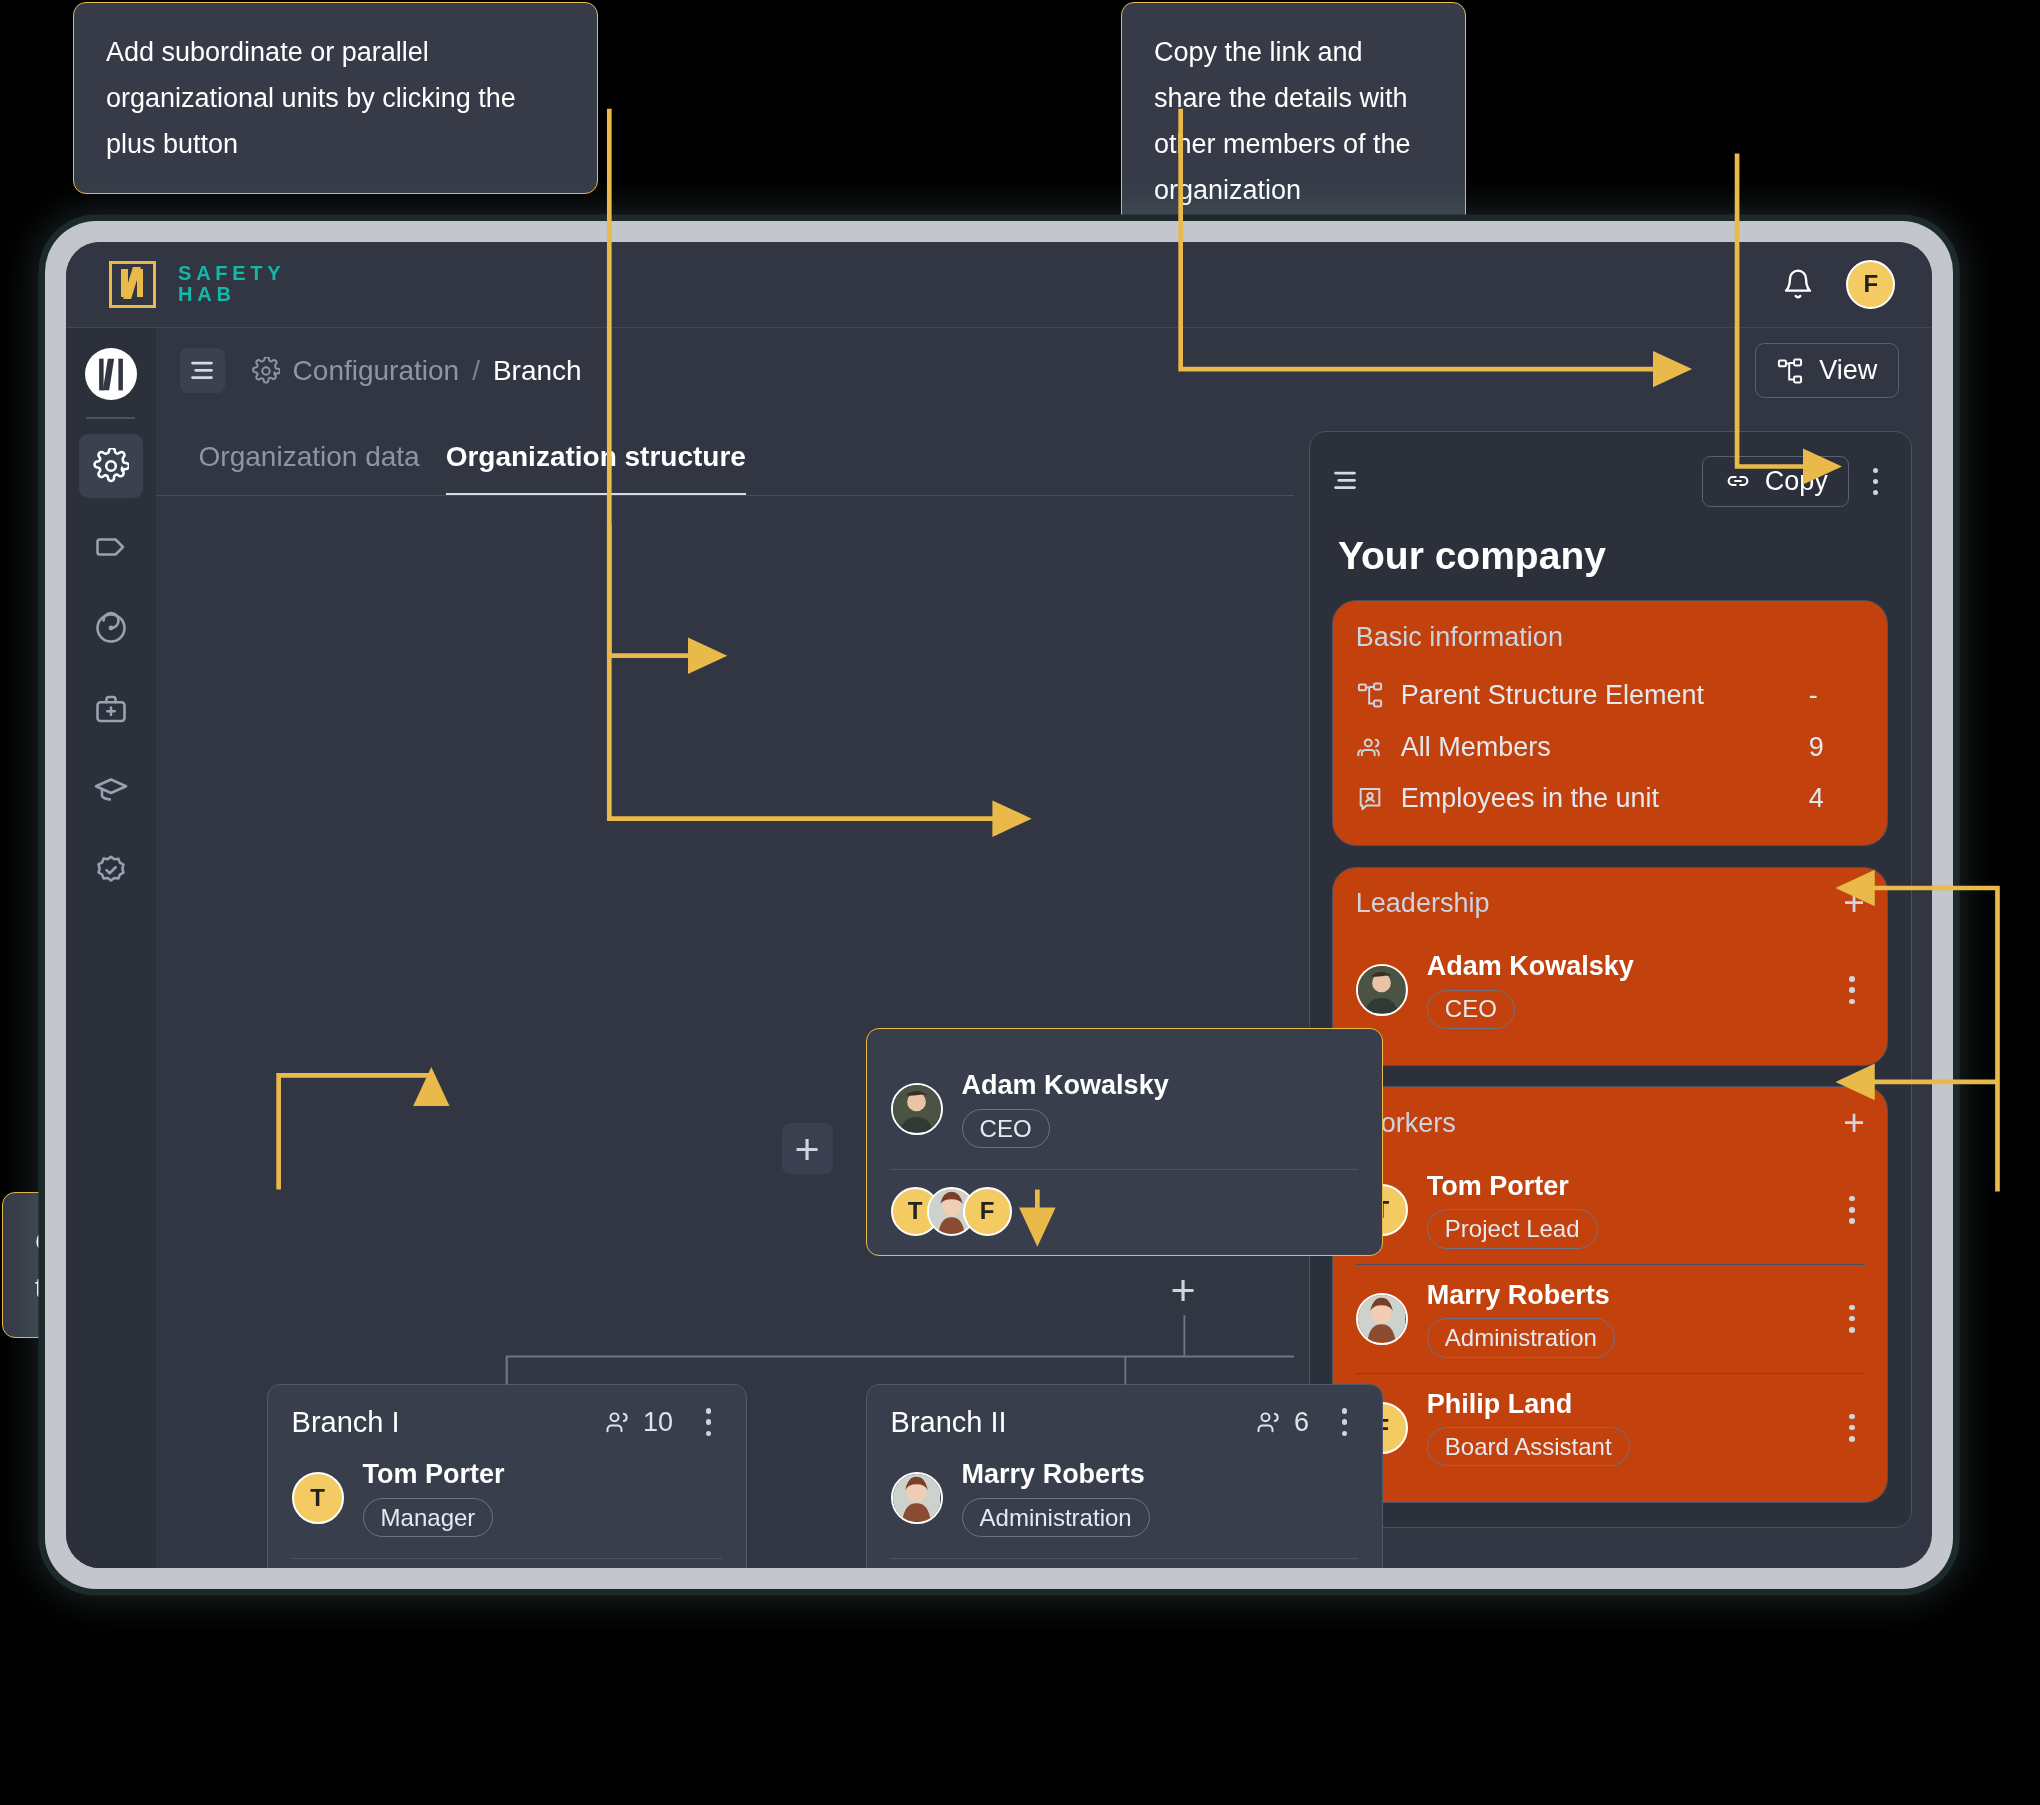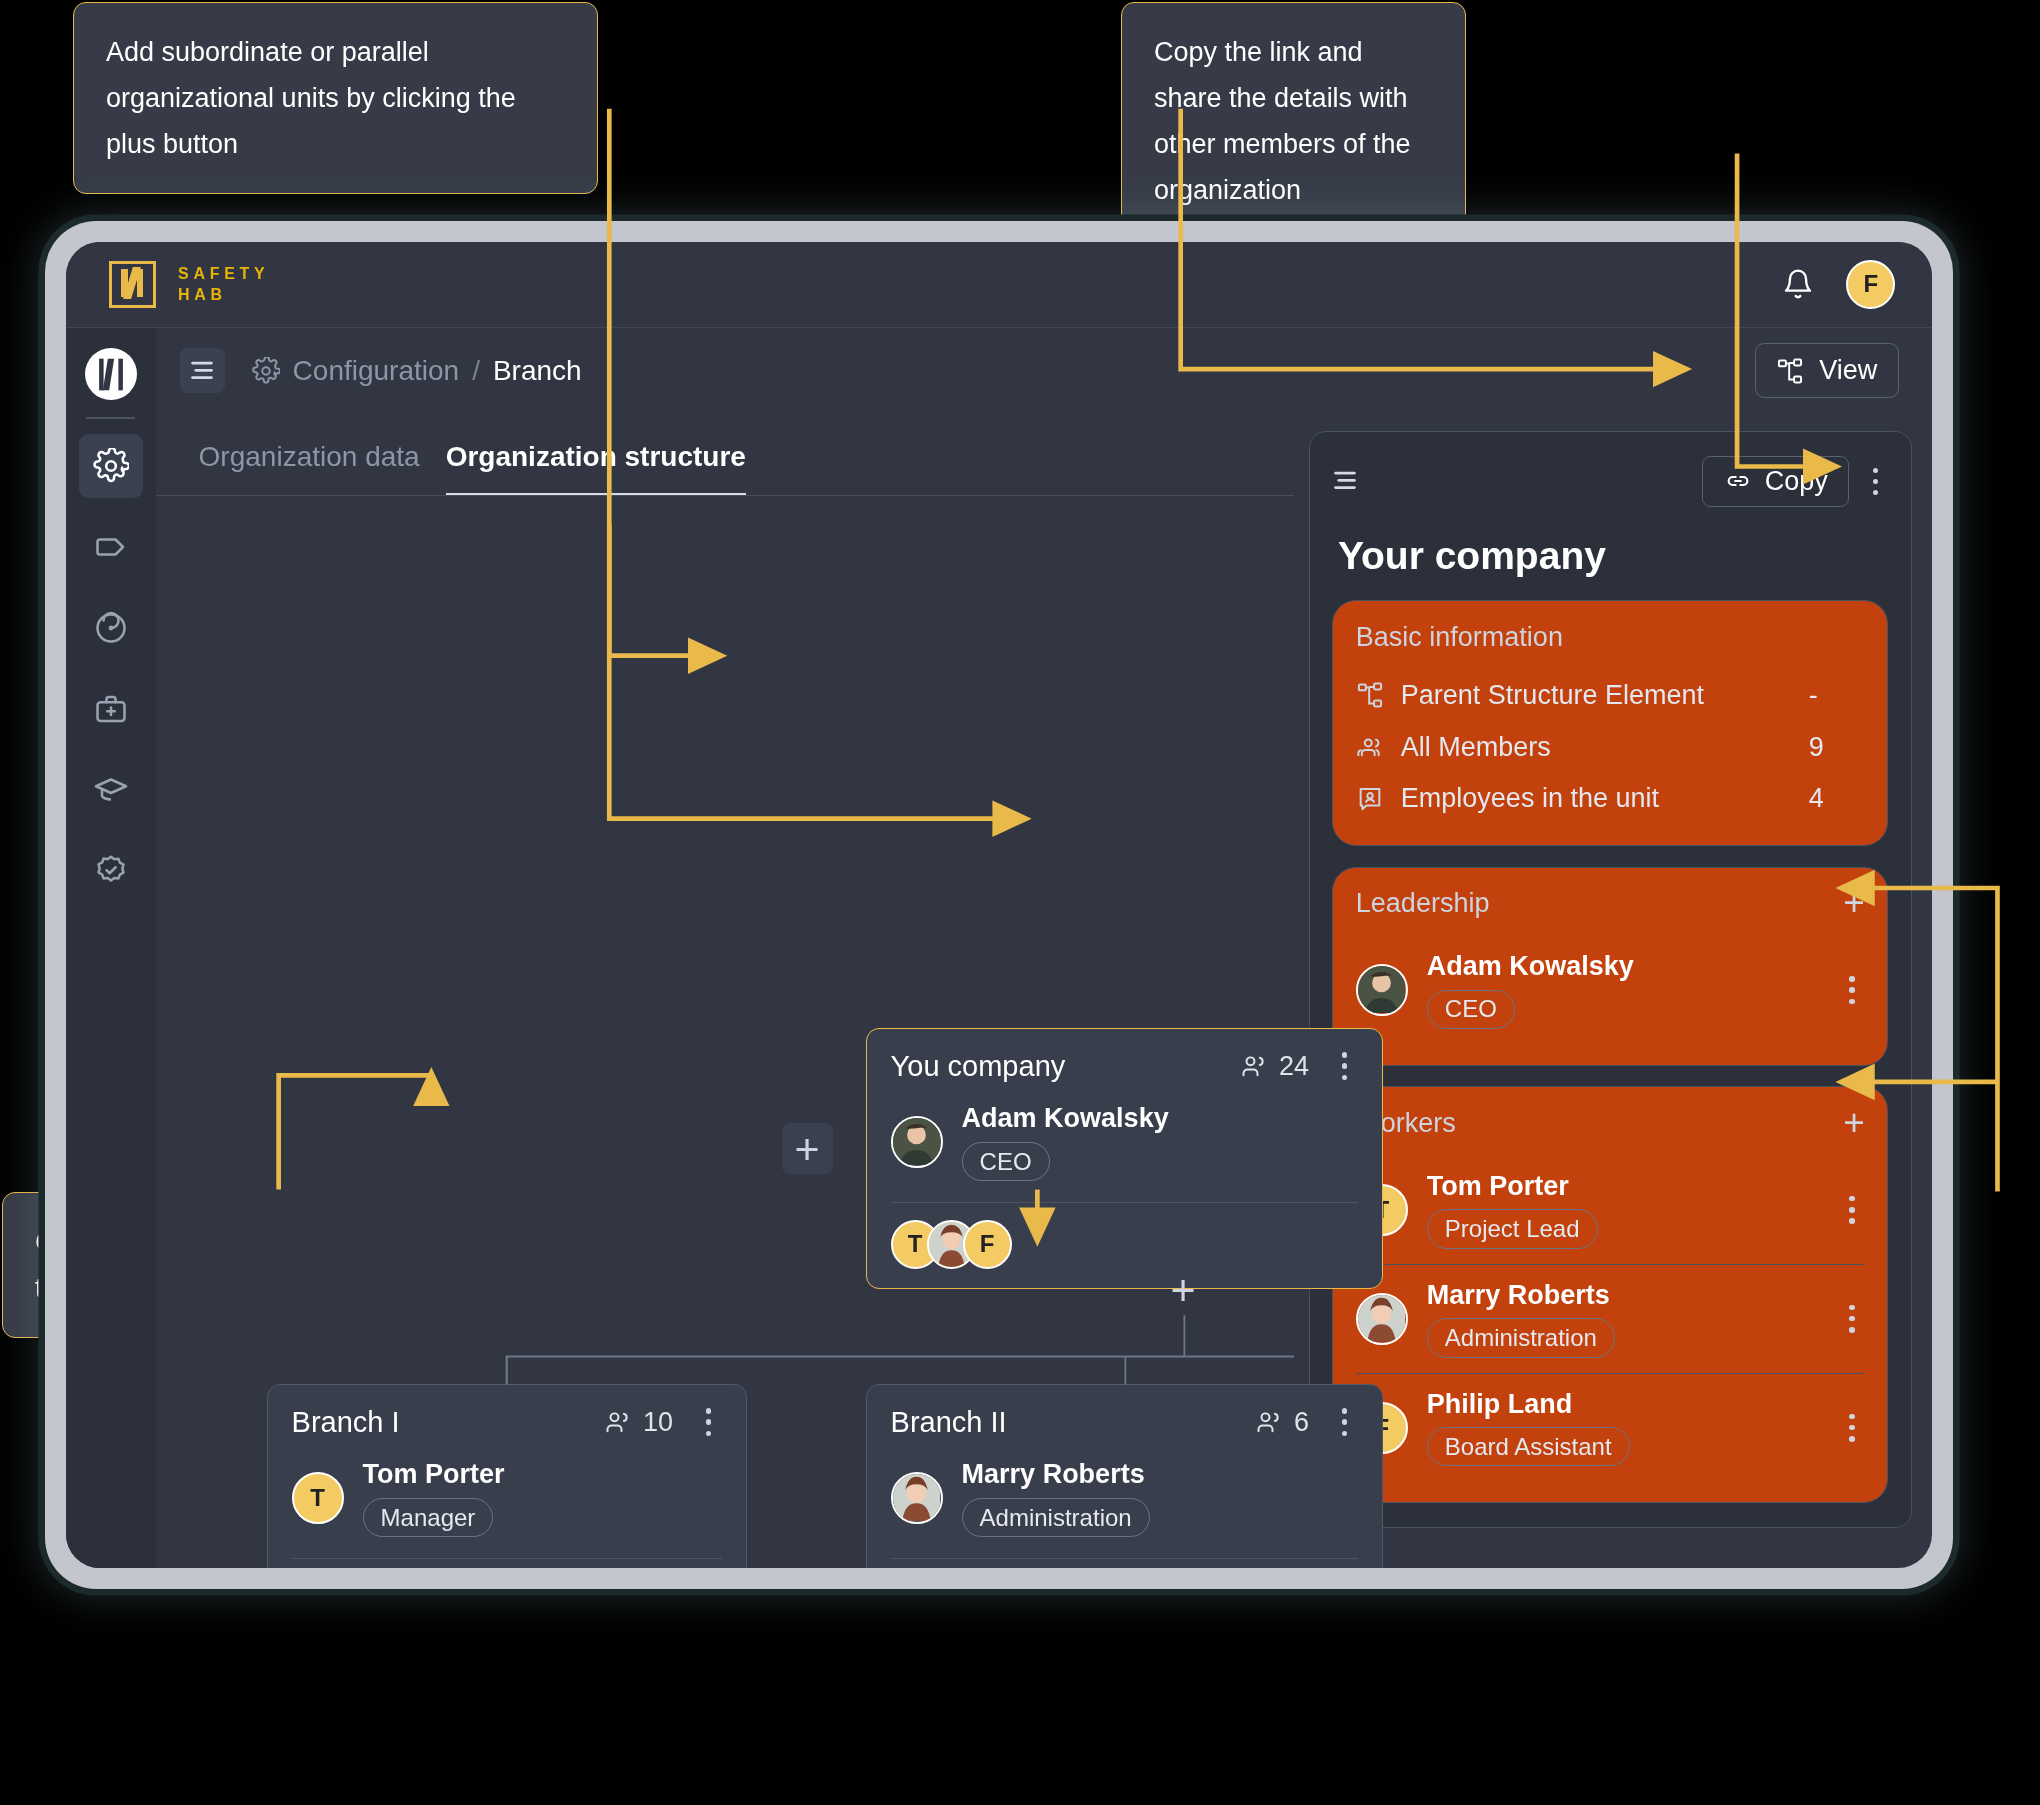--- a/index.html
+++ b/index.html
@@ -60,21 +60,21 @@
   }
   .logo-mark::before, .logo-mark::after {
     content: ""; position: absolute; background: #e9b949; width: 6.6px; height: 28px; top: 5.6px;
   }
   .logo-mark::before { left: 9.4px; }
   .logo-mark::after  { right: 9.4px; }
   .logo-mark i {
     position: absolute; left: 16px; top: 3.7px; width: 7.5px; height: 32px;
     background: #e9b949; transform: skewX(-17deg);
   }
-  .logo-txt { margin-left: 22.5px; color: #eab308; font-size: 16px; letter-spacing: 4.7px; line-height: 21.5px; font-weight: 700;}
+  .logo-txt { margin-left: 22.5px; color: #14b8a6; font-size: 20px; letter-spacing: 4.7px; line-height: 21.5px; font-weight: 700;}
   .brandbar-right { margin-left: auto; display: flex; align-items: center; gap: 32px; }
   .bell { width: 32px; height: 32px; position: relative; }
   .avatar-top {
     width: 49px; height: 49px; border-radius: 50%;
     background: #f3cb62; border: 2.8px solid #fff;
     color: #222; font-size: 24px; font-weight: 700;
     display: flex; align-items: center; justify-content: center;
   }
 
   
@@ -340,38 +340,20 @@
                 <div class="tabs">
                   <div class="tab">Organization data</div>
                   <div class="tab active">Organization structure</div>
                 </div>
 
                 <div class="org">
 
                   <div class="plusbtn" style="left:626px; top:627px;">+</div>
 
                   <div class="node root" style="left:710px; top:532px; width:517px;">
-                    <div class="node-head">
-                      <span class="node-title">You company</span>
-                      <span class="node-count">
-                        <span class="ico">
-                          <svg width="28" height="28" viewBox="0 0 24 24" fill="none" stroke="#dfe3ea" stroke-width="1.7" stroke-linecap="round" stroke-linejoin="round">
-                            <path d="M15 20v-1.6a3.4 3.4 0 0 0-3.4-3.4H6.4A3.4 3.4 0 0 0 3 18.4V20"></path>
-                            <circle cx="9" cy="8" r="3.4"></circle>
-                            <path d="M17 11.2a3.2 3.2 0 0 0 0-6.2"></path>
-                          </svg>
-                        </span>
-                        <span>24</span>
-                      </span>
-                      <span class="kebab">
-                          <span></span>
-                          <span></span>
-                          <span></span>
-                        </span>
-                    </div>
                     <div class="node-person">
                       <span class="ph">
                         <svg width="47" height="47" viewBox="0 0 50 50">
                           <rect width="50" height="50" fill="#4a5344"></rect>
                           <circle cx="25" cy="18" r="10" fill="#e9c3a5"></circle>
                           <path d="M13 11 q12 -9 24 0 q-4 -2 -12 0 q-7 1 -12 -0" fill="#3b2f23"></path>
                           <path d="M7 50 q4 -16 18 -16 q14 0 18 16 z" fill="#2e3a33"></path>
                         </svg>
                       </span>
                       <span>

